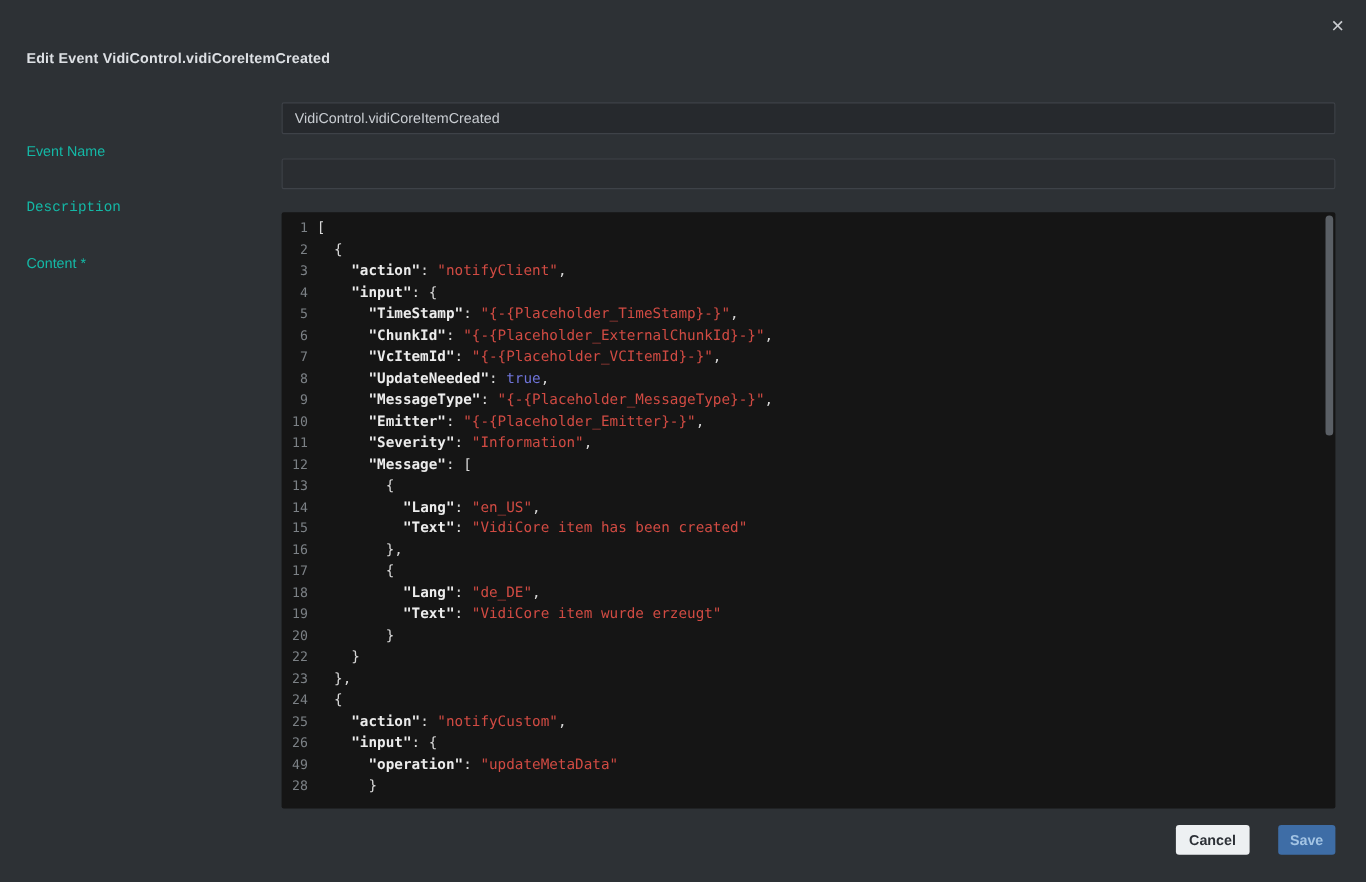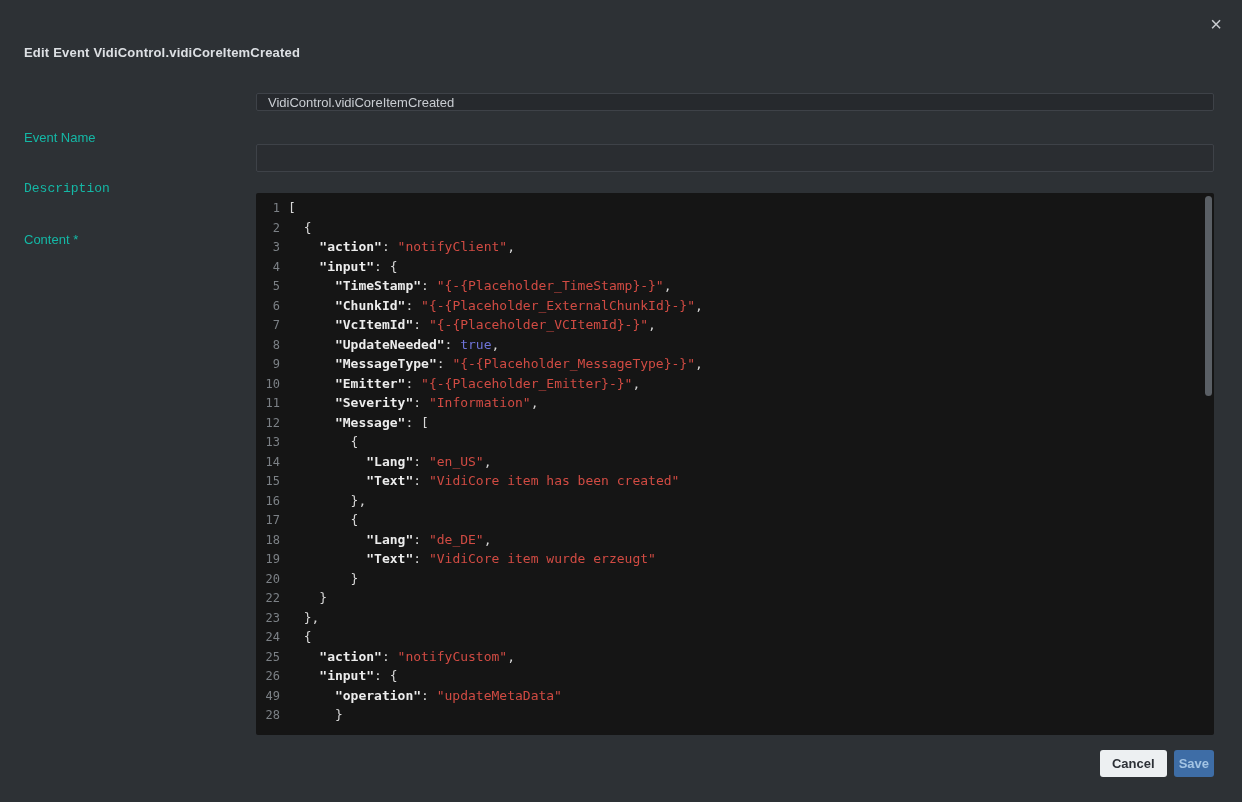--- a/index.html
+++ b/index.html
@@ -28,21 +28,21 @@
   .lbl-event-name { top:94px; }
   .lbl-description { top:145px;font-family:Liberation Mono, monospace; }
   .lbl-content { top:196px; }
   .text-input {
     position:absolute; left:256px; width:958px;
     background:#26292d; border:1px solid #3e4248; border-radius:2px;
     color:#c9cdd2; font-size:13px; padding:0 11px;
     font-family:"Liberation Sans", sans-serif;
     outline:none;
   }
-  .in-event-name { top:93px; height:18px; }
+  .in-event-name { top:93px; height:29px; }
   .in-description { top:144px; height:28px; background:#2a2d31; }
   .code-editor {
     position:absolute; left:256px; top:193px; width:958px; height:542px;
     background:#151515; border-radius:2px; overflow:hidden;
   }
   .code-lines { padding-top:5px; }
   .code-line {
     white-space:pre;
     font-family:"DejaVu Sans Mono", monospace;
     font-size:13px; line-height:19.5px; height:19.5px;
@@ -55,29 +55,29 @@
   .tok-p { color:#d7d7d7; }
   .tok-k { color:#ececec; font-weight:bold; }
   .tok-s { color:#d14b43; }
   .tok-b { color:#6f74d9; }
   .scroll-thumb {
     position:absolute; right:2px; top:3px; width:7px; height:200px;
     background:#5a5f65; border-radius:4px;
   }
   .footer {
     position:absolute; right:28px; bottom:25px;
-    display:flex; gap:7px;
+    display:flex; gap:26px;
   }
   .btn {
     height:27px; border:none; border-radius:3px;
     font-size:13px; font-family:"Liberation Sans", sans-serif;
     cursor:pointer;
   }
   .btn-cancel { background:#edf0f2; color:#2c3036; padding:0 12px; font-weight:bold; }
-  .btn-save { background:#3e6da6; color:#a3c4e4; padding:0 5px; font-weight:bold; }
+  .btn-save { background:#3e6da6; color:#a3c4e4; padding:0 11px; font-weight:bold; }
 </style>
 </head>
 <body>
 
 <div class="modal">
 
   <button class="close-btn">×</button>
 
   <div class="dialog-title">Edit Event VidiControl.vidiCoreItemCreated</div>
 

